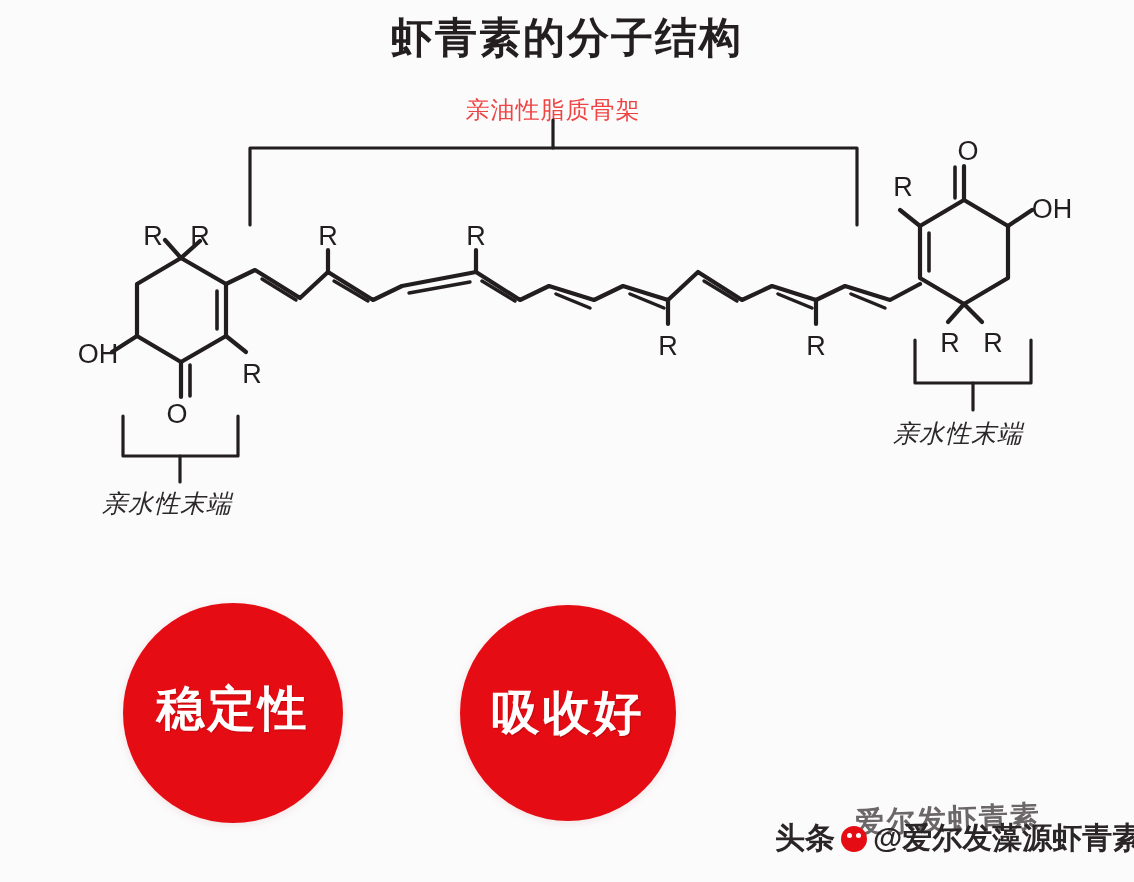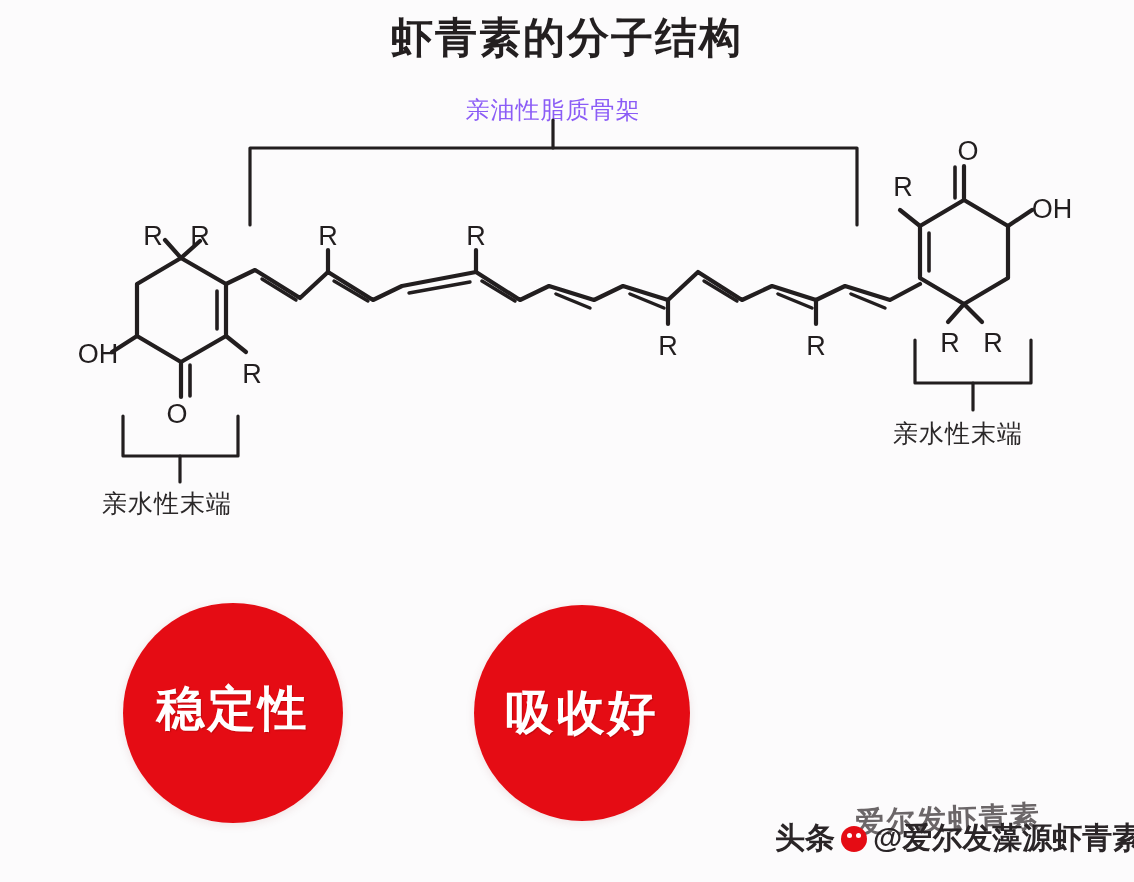--- a/index.html
+++ b/index.html
@@ -32,40 +32,41 @@
     color: #231f20;
     line-height: 1.15;
   }
   .backbone-label {
     position: absolute;
     left: 343px;
     top: 94px;
     width: 420px;
     text-align: center;
     font-size: 24px;
-    color: #8b5cf6;
+    color: #ef4444;
     letter-spacing: 1px;
   }
 
   
   #structure {
     position: absolute;
     left: 0;
     top: 0;
     width: 1134px;
     height: 600px;
   }
 
   
   .end-label {
     position: absolute;
     font-size: 25px;
     color: #2b2829;
     letter-spacing: 1px;
     white-space: nowrap;
+    font-style: italic;
   }
   #label-left-end  { left: 102px; top: 487px; }
   #label-right-end { left: 893px; top: 417px; }
 
   
   .feature {
     position: absolute;
     border-radius: 50%;
     background: #e50c14;
     display: flex;
@@ -77,21 +78,21 @@
     color: #ffffff;
     font-weight: 700;
     font-size: 48px;
     letter-spacing: 3px;
     text-align: center;
     line-height: 1.12;
     text-shadow: 1px 1px 1px rgba(120,0,0,0.35);
     white-space: pre-line;
   }
   #feature-0 { left: 123px; top: 603px; width: 220px; height: 220px; font-family: Liberation Mono, monospace; }
-  #feature-1 { left: 474px; top: 605px; width: 216px; height: 216px; }
+  #feature-1 { left: 460px; top: 605px; width: 216px; height: 216px; }
   #feature-2 { left: 783px; top: 600px; width: 220px; height: 220px; }
   #feature-2 .txt { font-size: 50px; }
 
   
   #watermark {
     position: absolute;
     left: 775px;
     top: 818px;
     display: flex;
     align-items: center;

